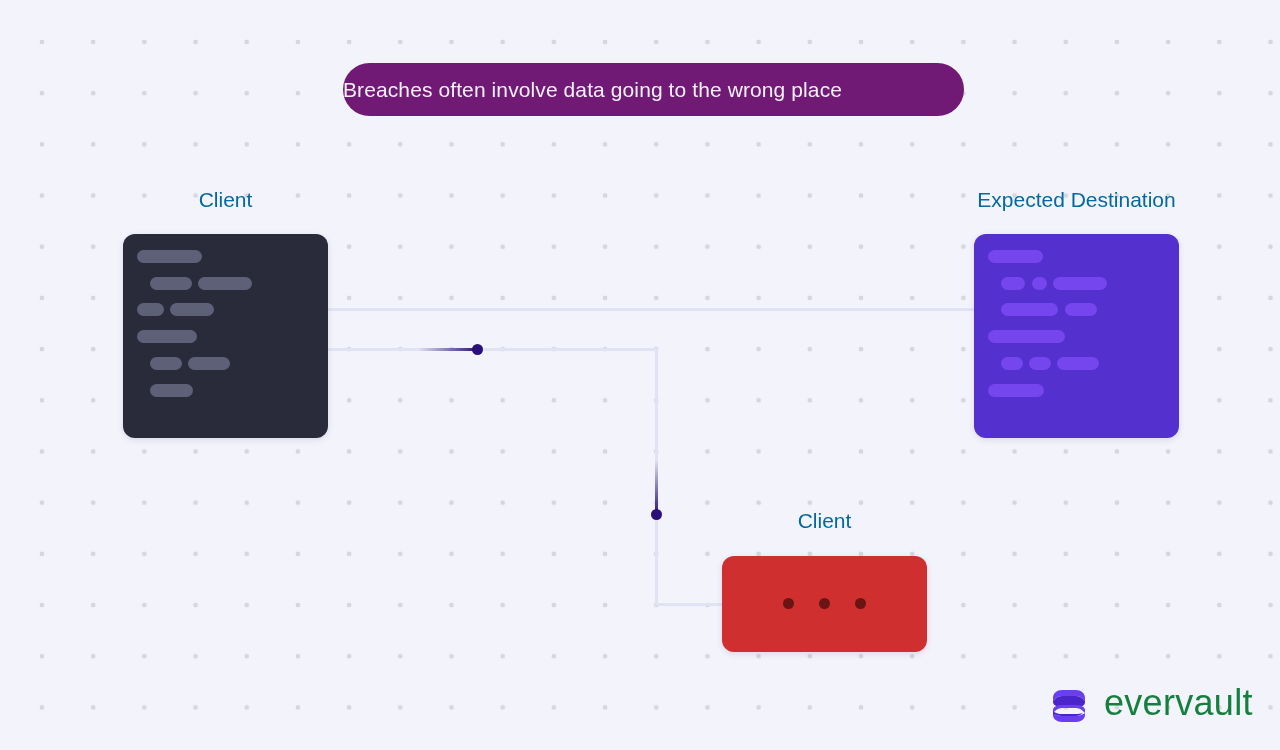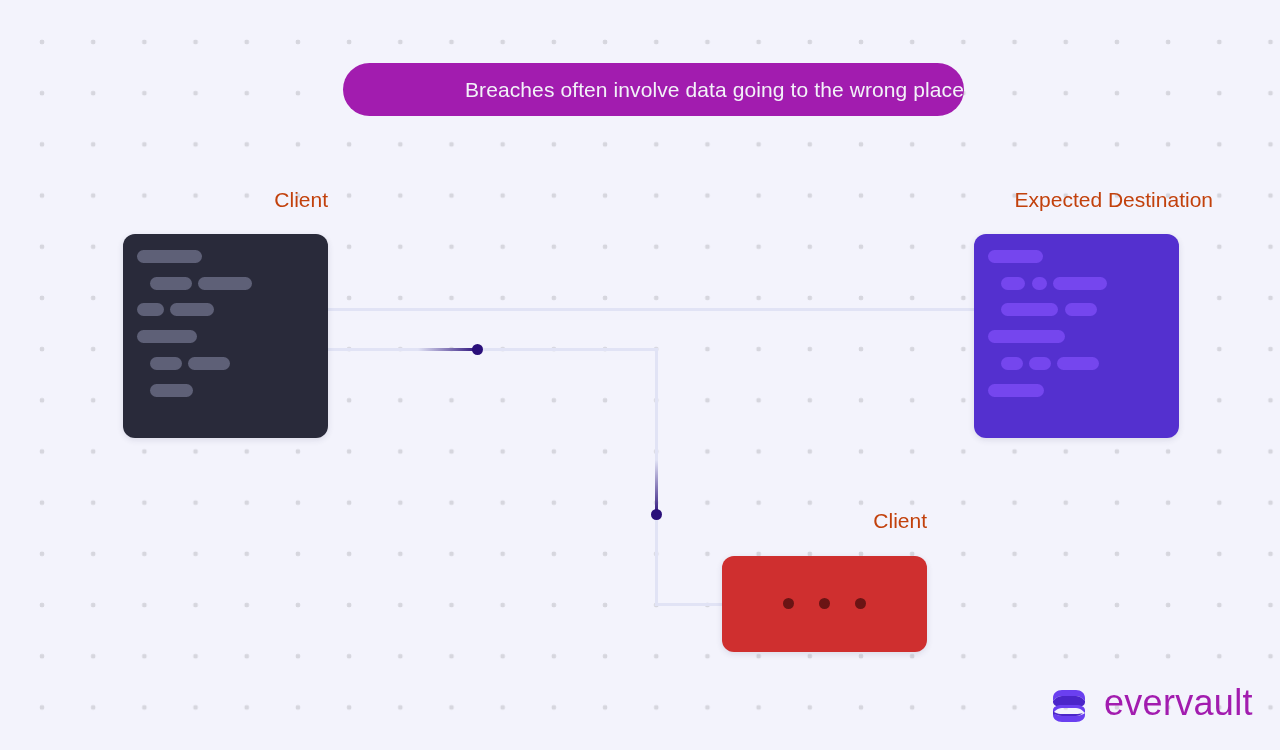--- a/index.html
+++ b/index.html
@@ -6,34 +6,34 @@
   body {
     width:1280px; height:750px; overflow:hidden; position:relative;
     background-color:#f3f3fc;
     background-image: radial-gradient(circle, #d6d6de 2.2px, transparent 2.6px);
     background-size:51.2px 51.2px;
     background-position:16.4px 16.4px;
     font-family:"Liberation Sans", "DejaVu Sans", sans-serif;
   }
   .pill {
     position:absolute; left:343px; top:63px; width:621px; height:53px;
-    background:#a21caf; border-radius:27px; color:#f2f2f8;
-    font-size:21px; display:flex; align-items:center; justify-content:flex-end;
+    background:#701a75; border-radius:27px; color:#f2f2f8;
+    font-size:21px; display:flex; align-items:center; justify-content:flex-start;
     letter-spacing:0.1px;
   }
   .label {
-    position:absolute; color:#c2410c; font-size:21px; text-align:right;
+    position:absolute; color:#0369a1; font-size:21px; text-align:center;
     height:26px; line-height:26px;
   }
   .box { position:absolute; border-radius:12px; box-shadow:0 2px 6px rgba(40,40,80,0.12); }
   .bar { position:absolute; height:13px; border-radius:7px; }
   .line { position:absolute; background:#e1e3f5; }
   .node { position:absolute; width:11px; height:11px; border-radius:50%; background:#2a0f7a; }
   .hdot { position:absolute; width:11px; height:11px; border-radius:50%; background:#6b1414; }
-  .logo-text { position:absolute; left:1104px; top:680px; font-size:36px; color:#a21caf; letter-spacing:0.3px; line-height:46px; }
+  .logo-text { position:absolute; left:1104px; top:680px; font-size:36px; color:#15803d; letter-spacing:0.3px; line-height:46px; }
 </style>
 </head>
 <body>
 
 <div class="pill">
   <span>Breaches often involve data going to the wrong place</span>
 </div>
 
 <div class="label" style="left:123px; top:187px; width:205px;">Client</div>
 <div class="label" style="left:940px; top:187px; width:273px;">Expected Destination</div>

